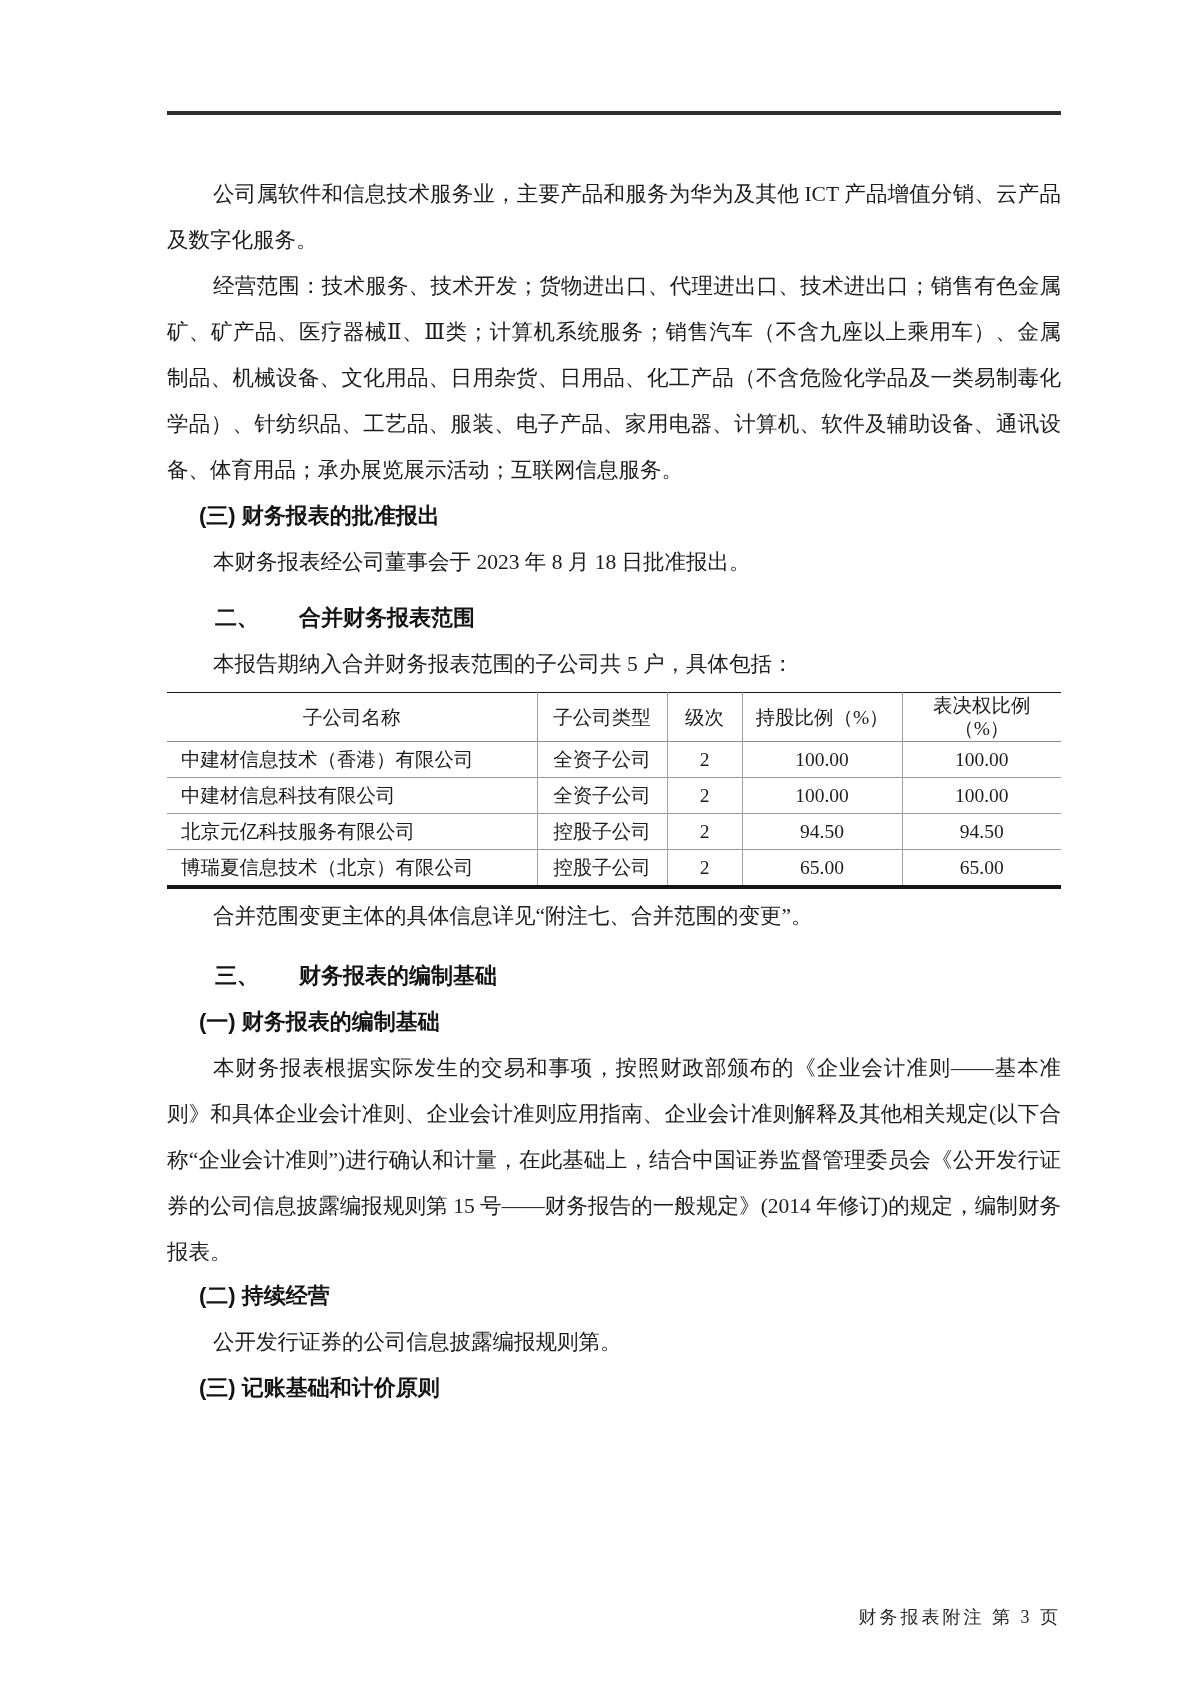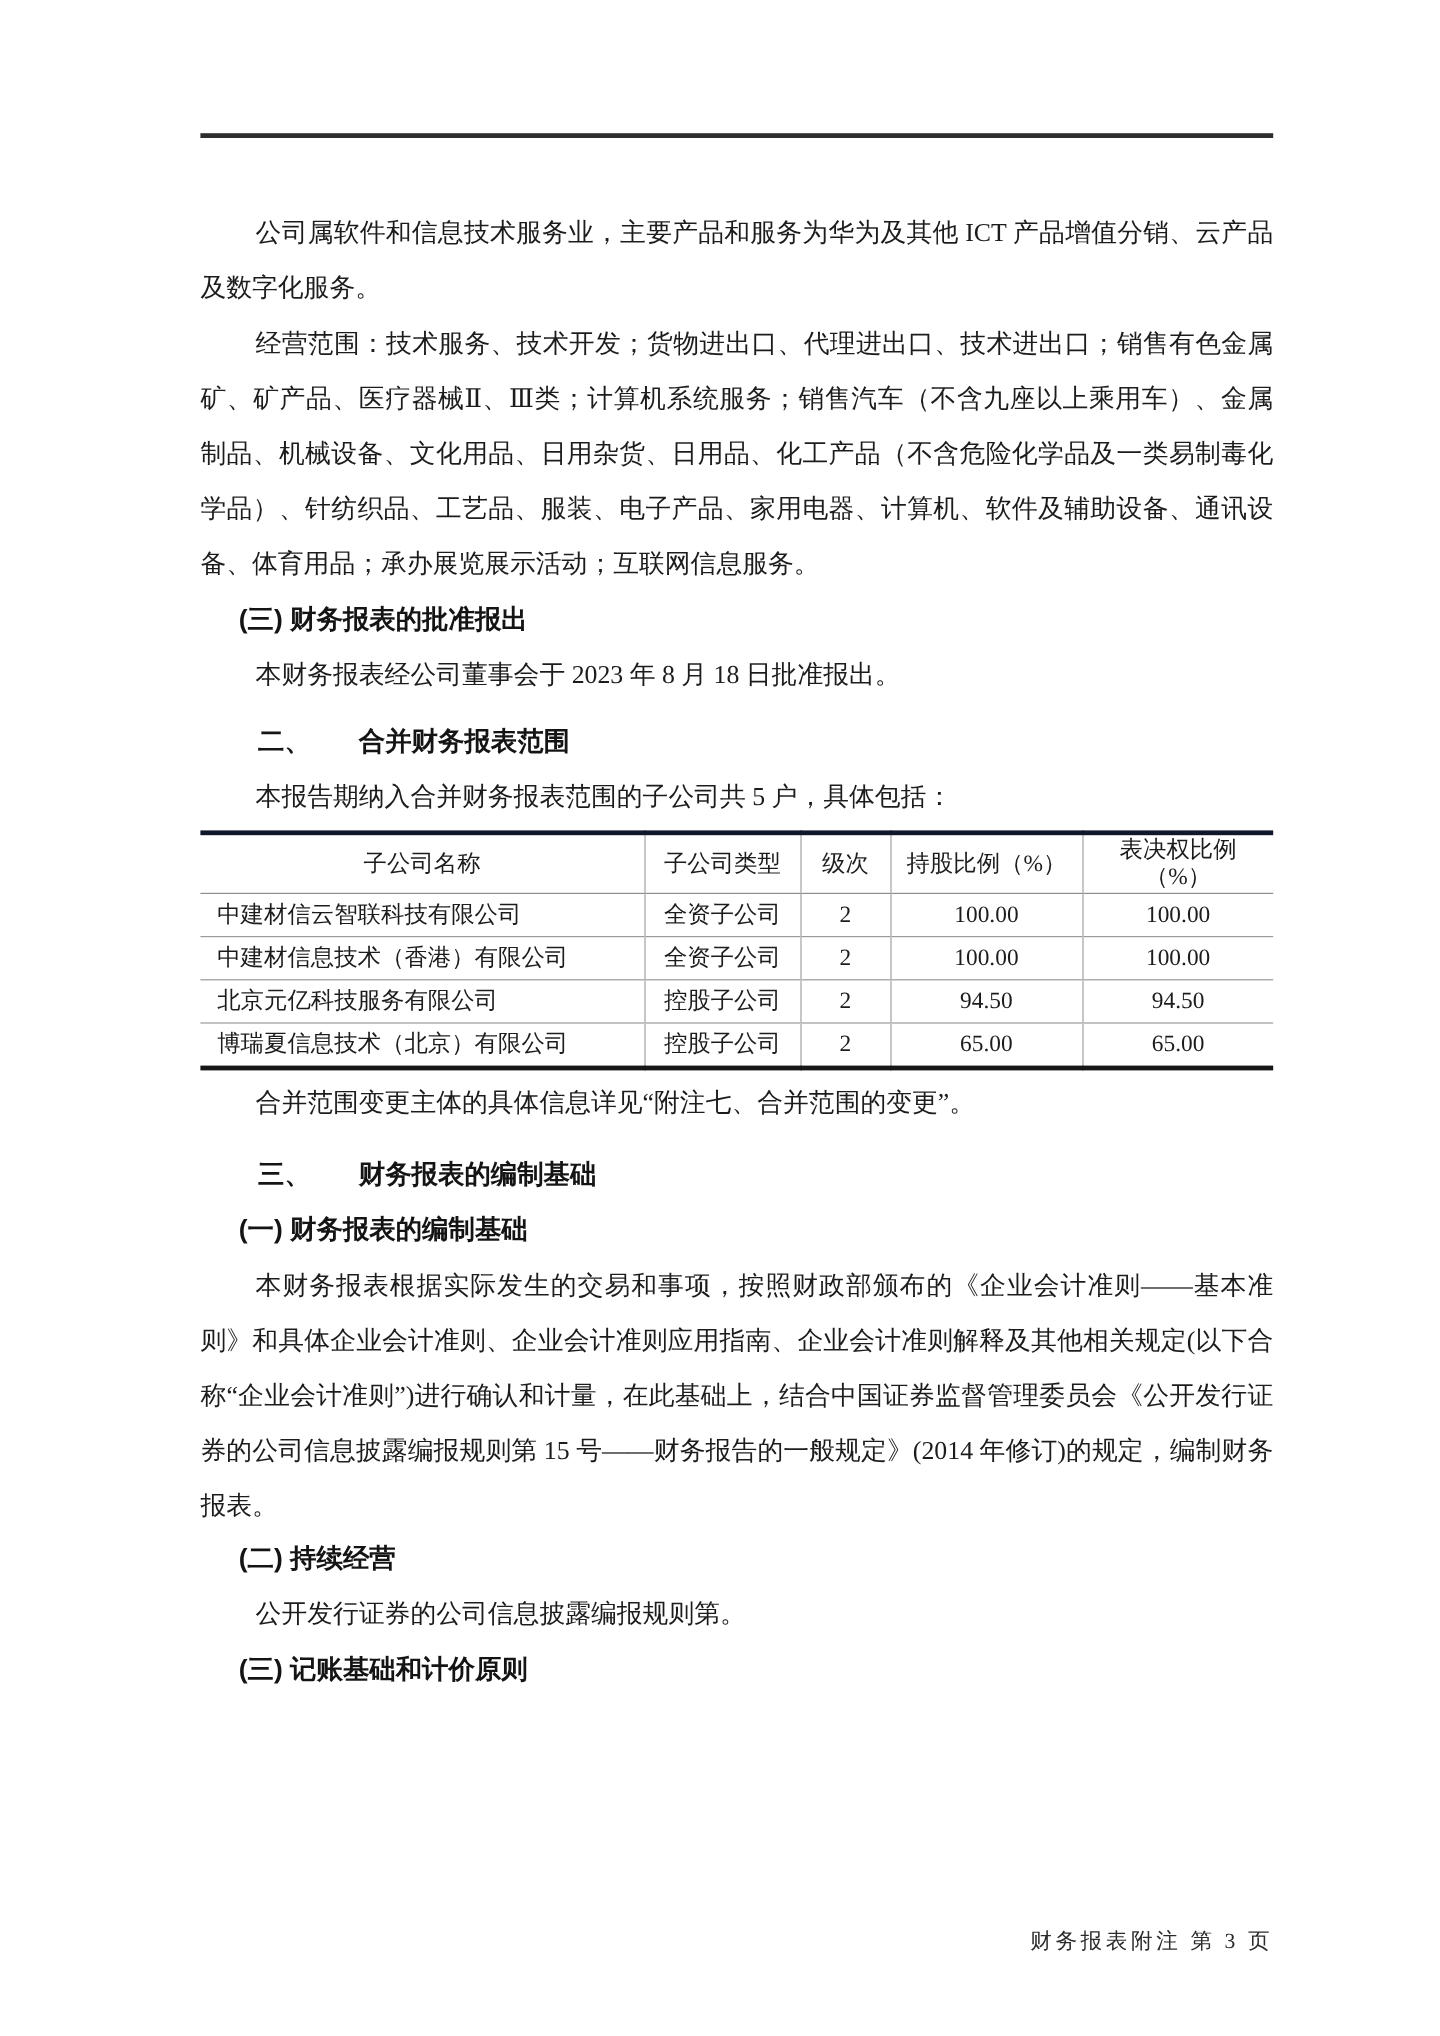--- a/index.html
+++ b/index.html
@@ -55,21 +55,21 @@
     font-size: 22px;
     line-height: 46px;
     color: #141414;
   }
   .sub-heading.pull-up { margin-top: -2px; }
   table.subs {
     width: 894px;
     border-collapse: collapse;
     table-layout: fixed;
     margin-top: 5px;
-    border-top: 4px solid #0f172a;
+    border-top: 1px solid #0f172a;
     border-bottom: 4px solid #161616;
     font-size: 19.5px;
     color: #1c1c1c;
   }
   table.subs th {
     font-weight: 400;
     text-align: center;
     vertical-align: middle;
     padding: 1px 4px;
     height: 46px;
@@ -138,29 +138,29 @@
         <tr>
           <th>子公司名称</th>
           <th>子公司类型</th>
           <th>级次</th>
           <th>持股比例（%）</th>
           <th>表决权比例（%）</th>
         </tr>
       </thead>
       <tbody>
 
-      <tr>
-          <td>中建材信云智联科技有限公司</td>
+          <tr>
+          <td>中建材信息技术（香港）有限公司</td>
           <td>全资子公司</td>
           <td>2</td>
           <td>100.00</td>
           <td>100.00</td>
         </tr>
           <tr>
-          <td>中建材信息技术（香港）有限公司</td>
+          <td>中建材信息科技有限公司</td>
           <td>全资子公司</td>
           <td>2</td>
           <td>100.00</td>
           <td>100.00</td>
         </tr>
           <tr>
           <td>北京元亿科技服务有限公司</td>
           <td>控股子公司</td>
           <td>2</td>
           <td>94.50</td>

